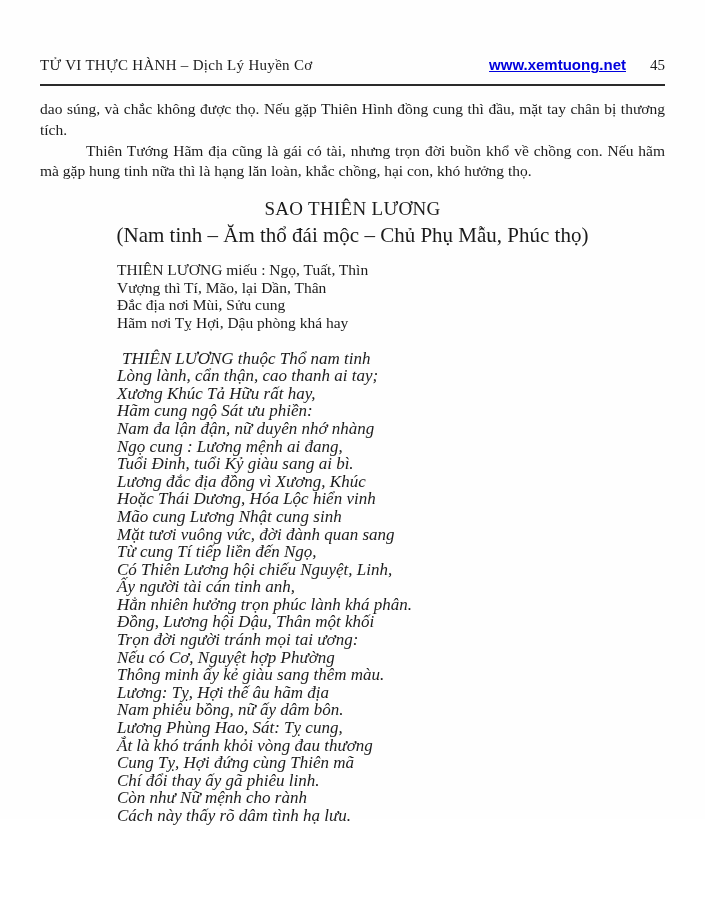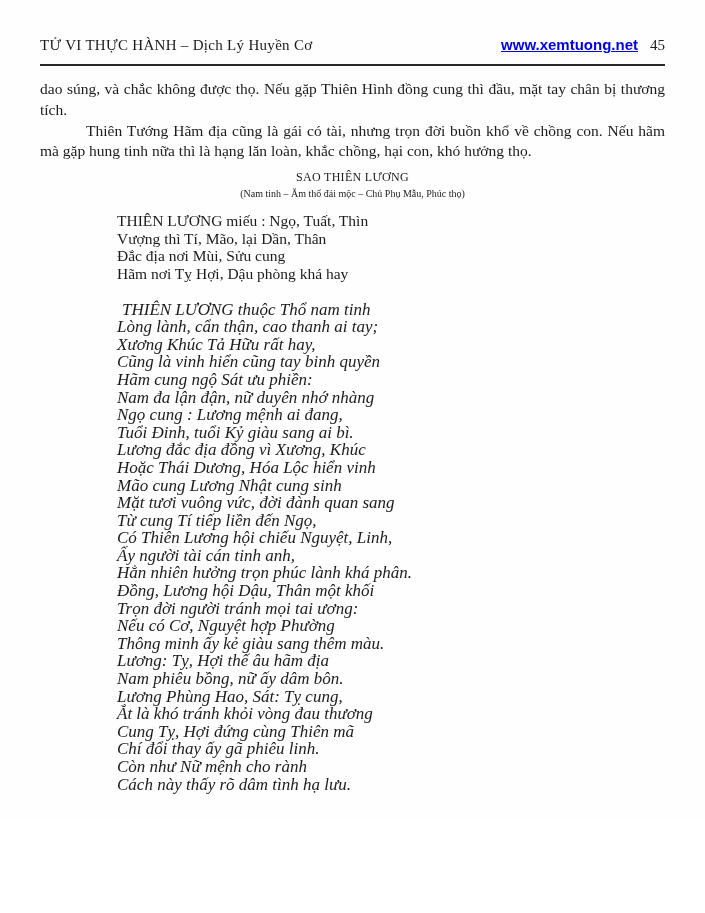--- a/index.html
+++ b/index.html
@@ -7,38 +7,38 @@
   body {
     width: 705px;
     height: 913px;
     overflow: hidden;
     font-family: "Liberation Serif", serif;
     color: #1b1b1b;
   }
   .page {
     width: 705px;
     height: 819px;
-    padding: 36px 40px 0 40px;
+    padding: 56px 40px 0 40px;
     background: #fefefe;
   }
   
   .page-header {
     display: flex;
     justify-content: space-between;
     align-items: baseline;
   }
   .book-title {
     font-size: 15px;
     letter-spacing: 0.3px;
     white-space: nowrap;
   }
   .header-right {
     display: flex;
     align-items: baseline;
-    gap: 12px;
+    gap: 24px;
   }
   .website-link {
     font-family: "Liberation Sans", sans-serif;
     font-weight: bold;
     font-size: 15px;
     text-decoration: underline;
     cursor: pointer;
     white-space: nowrap;
   }
   .page-number {
@@ -53,30 +53,30 @@
   .body-text {
     margin-top: 13px;
     font-size: 15.5px;
     line-height: 20.8px;
     text-align: justify;
   }
   .body-text p { margin: 0; }
   .body-text p.indented { text-indent: 46px; }
   
   .section-heading {
-    margin-top: 8px;
+    margin-top: 16px;
     text-align: center;
-    font-size: 12px;
+    font-size: 19px;
     font-weight: normal;
     letter-spacing: 0.3px;
   }
   .section-subtitle {
     margin-top: 3px;
     text-align: center;
-    font-size: 10px;
+    font-size: 21px;
   }
   .star-positions {
     margin: 13px 0 16px 77px;
     font-size: 15.5px;
     line-height: 17.6px;
   }
   .poem {
     margin: 18px 0 4px 77px;
     font-size: 17px;
     line-height: 17.6px;
@@ -113,21 +113,20 @@
       <div class="line">THIÊN LƯƠNG miếu : Ngọ, Tuất, Thìn</div>
       <div class="line">Vượng thì Tí, Mão, lại Dần, Thân</div>
       <div class="line">Đắc địa nơi Mùi, Sửu cung</div>
       <div class="line">Hãm nơi Tỵ Hợi, Dậu phòng khá hay</div>
     </div>
 
   <div class="poem">
       <div class="line poem-line">THIÊN LƯƠNG thuộc Thổ nam tinh</div>
       <div class="line poem-line">Lòng lành, cẩn thận, cao thanh ai tay;</div>
       <div class="line poem-line">Xương Khúc Tả Hữu rất hay,</div>
-      <div class="line poem-line">Cũng là vinh hiển cũng tay binh quyền</div>
       <div class="line poem-line">Hãm cung ngộ Sát ưu phiền:</div>
       <div class="line poem-line">Nam đa lận đận, nữ duyên nhớ nhàng</div>
       <div class="line poem-line">Ngọ cung : Lương mệnh ai đang,</div>
       <div class="line poem-line">Tuổi Đinh, tuổi Kỷ giàu sang ai bì.</div>
       <div class="line poem-line">Lương đắc địa đồng vì Xương, Khúc</div>
       <div class="line poem-line">Hoặc Thái Dương, Hóa Lộc hiển vinh</div>
       <div class="line poem-line">Mão cung Lương Nhật cung sinh</div>
       <div class="line poem-line">Mặt tươi vuông vức, đời đành quan sang</div>
       <div class="line poem-line">Từ cung Tí tiếp liền đến Ngọ,</div>
       <div class="line poem-line">Có Thiên Lương hội chiếu Nguyệt, Linh,</div>

